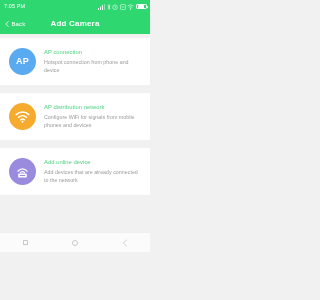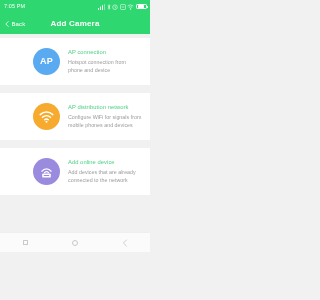--- a/index.html
+++ b/index.html
@@ -144,21 +144,20 @@
   .card-icon {
     width: 27px;
     height: 27px;
     border-radius: 50%;
     flex: 0 0 auto;
     display: flex;
     align-items: center;
     justify-content: center;
     color: #ffffff;
     margin-top: 1px;
-    margin-left: 24px;
   }
   .icon-ap    { background: #5aaaf2; }
   .icon-wifi  { background: #f6ab2f; }
   .icon-dev   { background: #9b8bdf; }
 
   .card-icon .ap-text {
     font-size: 9px;
     font-weight: bold;
     color: #ffffff;
     letter-spacing: 0.3px;

